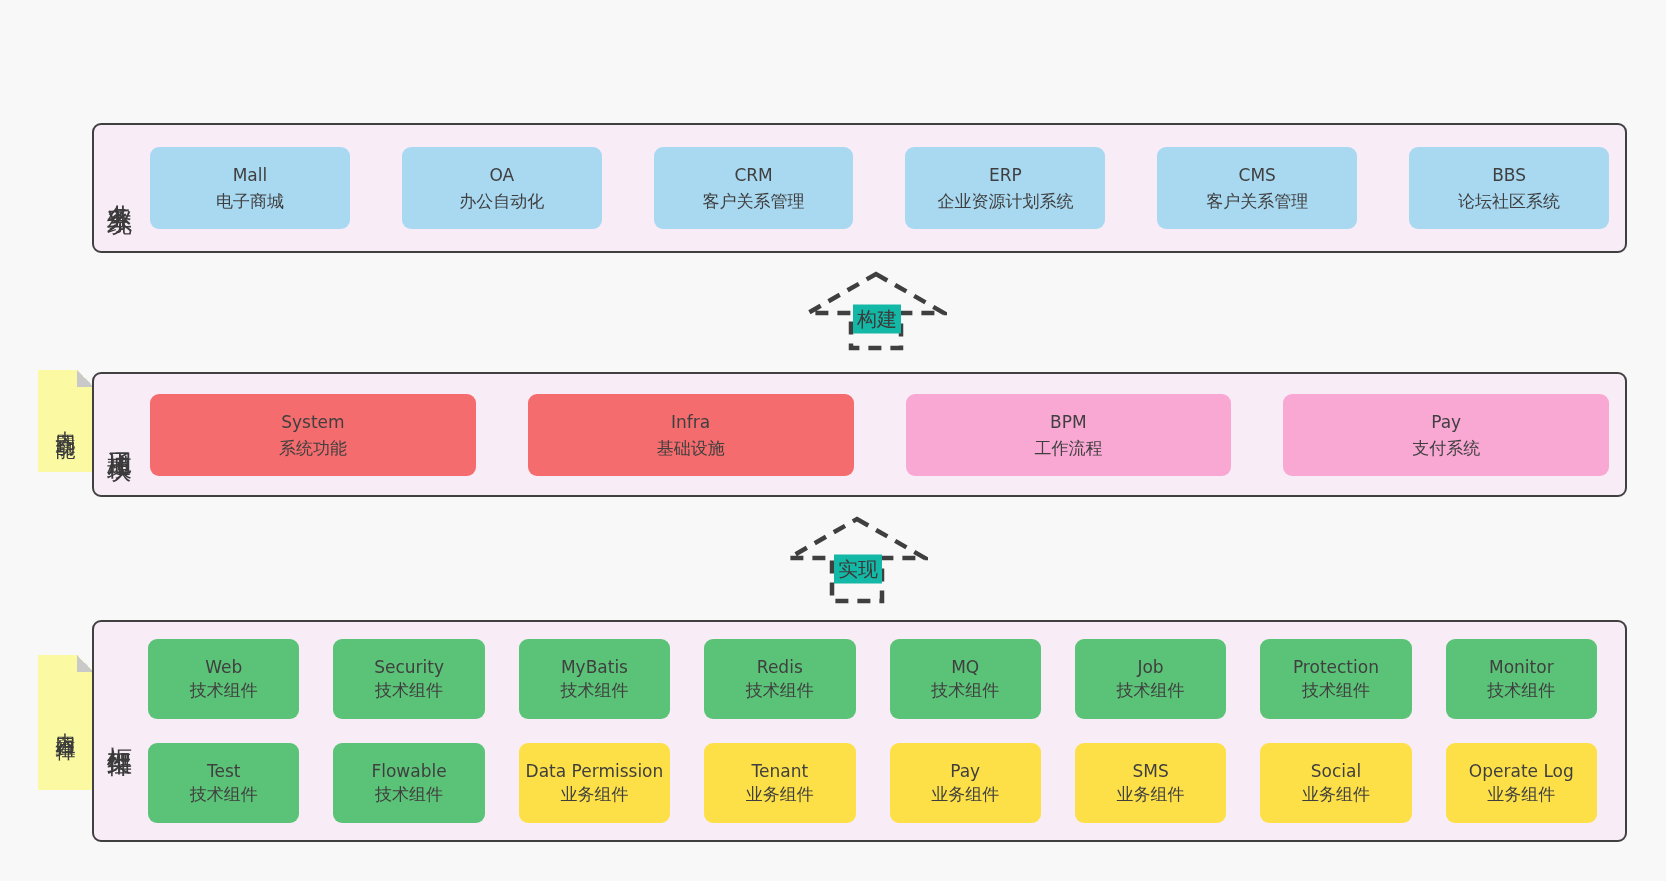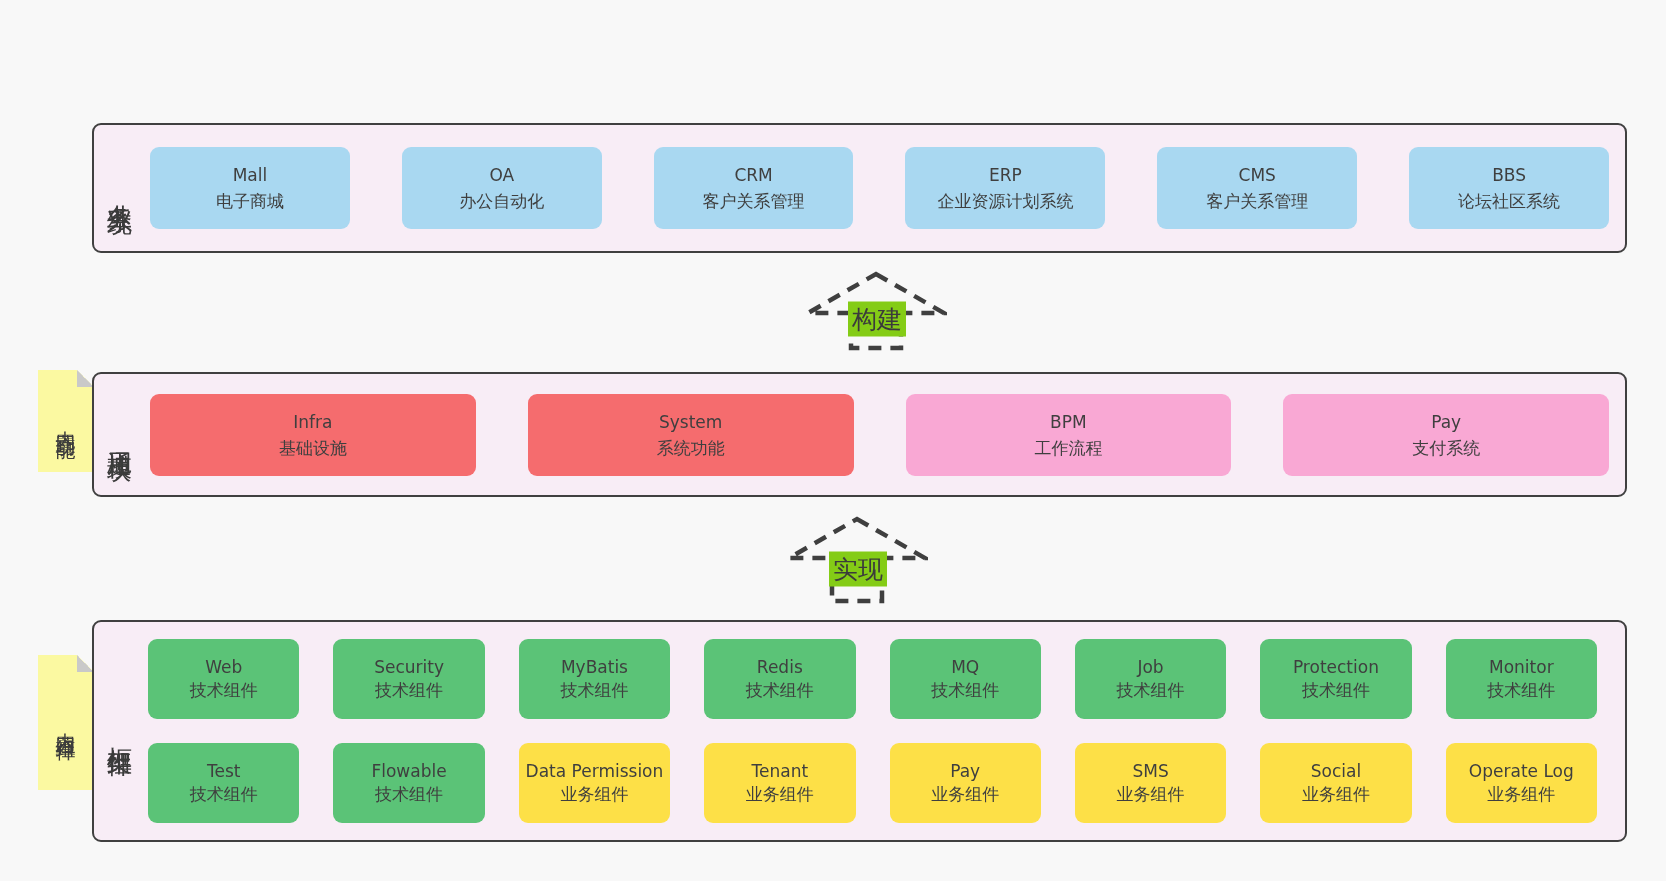--- a/index.html
+++ b/index.html
@@ -82,22 +82,22 @@
     position:absolute; top:0; right:0; width:17px; height:17px;
     background:linear-gradient(to bottom left, rgba(0,0,0,0) 50%, #c9c9c9 50%);
   }
 
   
   .arrow { position:absolute; z-index:3; }
   .arrow svg { display:block; }
   .arrow-label {
     position:absolute;
     transform:translate(-50%,-50%);
-    font-size:25px;
-    background:#84cc16;
+    font-size:20px;
+    background:#14b8a6;
     padding:1px 4px;
     white-space:nowrap;
     color:#3b3b3b;
   }
   #arrow-build { left:805px; top:271px; }
   #arrow-impl  { left:786px; top:516px; }
 </style>
 </head>
 <body>
 
@@ -140,26 +140,26 @@
 
 <div class="note note-mid">
   <span class="note-fold"></span>
   <span class="note-text">内置功能</span>
 </div>
 
 <section class="layer layer-mid">
   <div class="layer-label">通用模块</div>
   <div class="row6">
     <div class="box red">
+      <div>System</div>
+      <div>系统功能</div>
+    </div>
+    <div class="box red">
       <div>Infra</div>
       <div>基础设施</div>
-    </div>
-    <div class="box red">
-      <div>System</div>
-      <div>系统功能</div>
     </div>
     <div class="box pink">
       <div>BPM</div>
       <div>工作流程</div>
     </div>
     <div class="box pink">
       <div>Pay</div>
       <div>支付系统</div>
     </div>
   </div>

